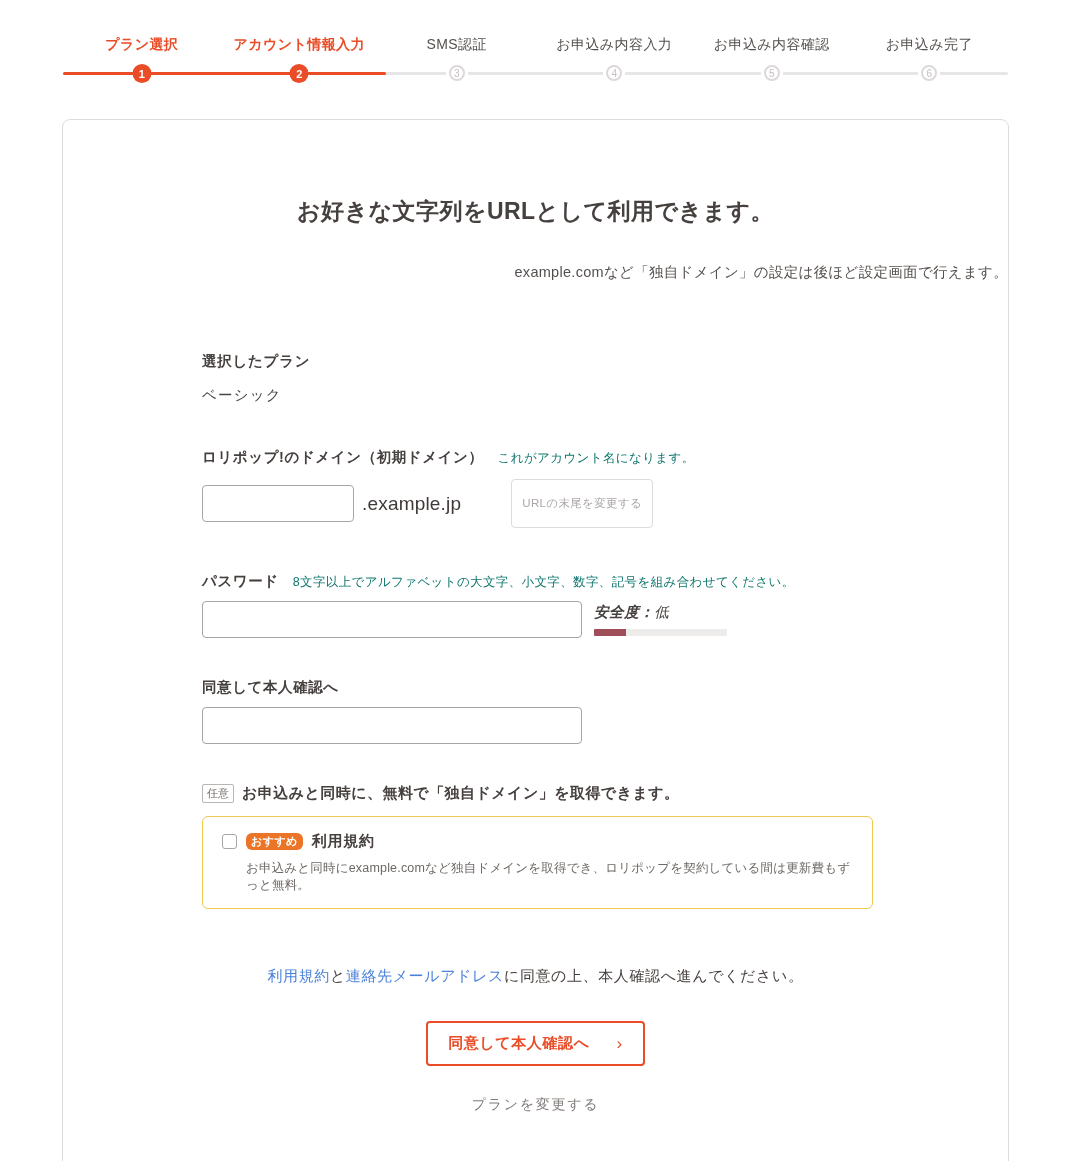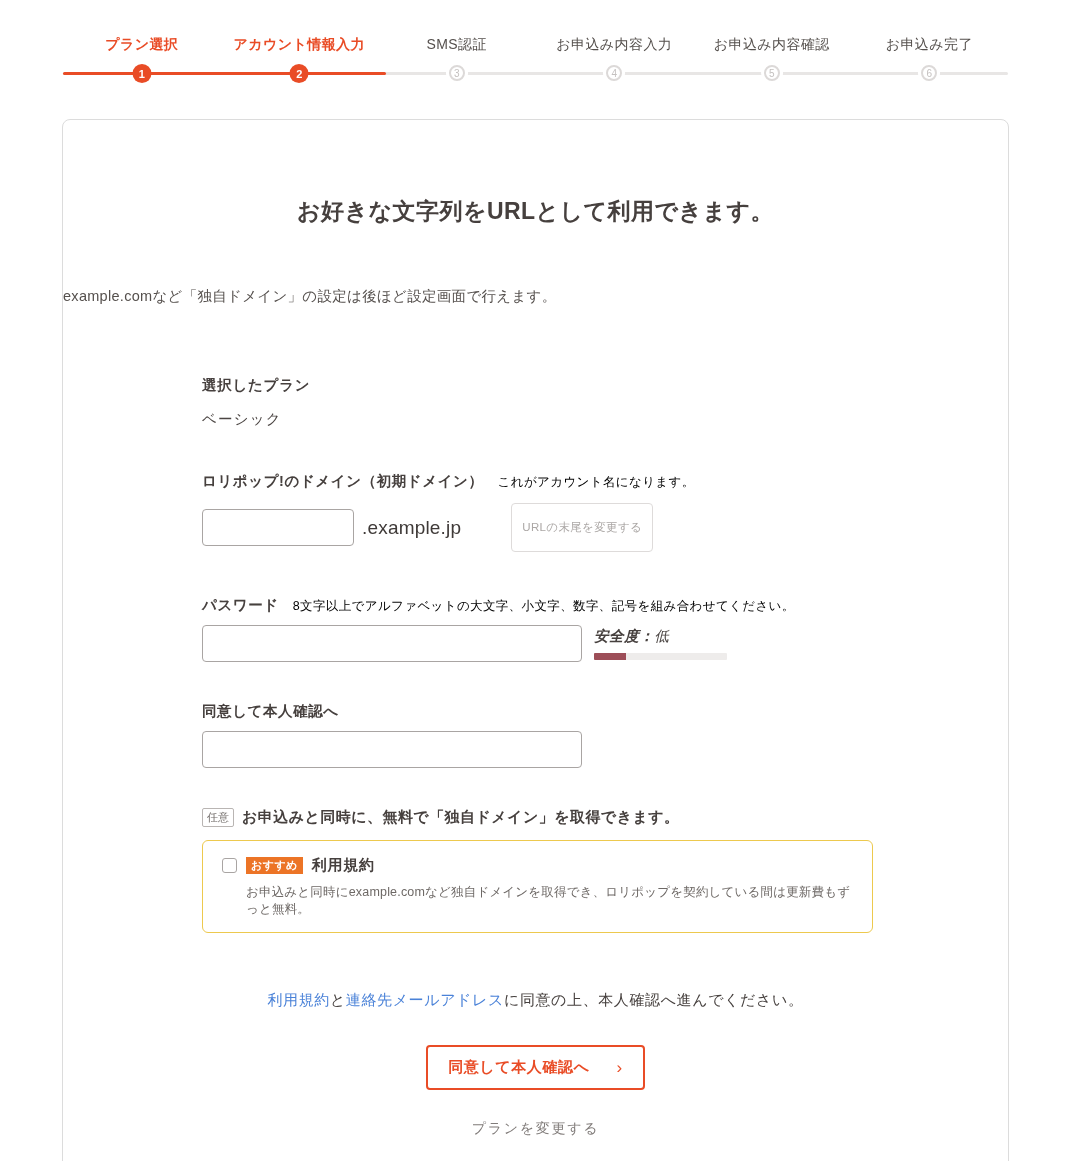--- a/index.html
+++ b/index.html
@@ -45,32 +45,32 @@
   .card {
     width:947px; margin:33px auto 40px;
     background:#fff; border:1px solid #dcdcdc; border-radius:8px;
     padding-top:76px; padding-bottom:78px;
   }
   .title {
     text-align:center; font-size:23px; font-weight:700;
     color:#46403e; letter-spacing:.02em;
   }
   .subtitle {
-    text-align:left; font-size:14.5px; color:#55504d;
-    margin-top:60px; letter-spacing:.02em;
+    text-align:right; font-size:14.5px; color:#55504d;
+    margin-top:36px; letter-spacing:.02em;
   }
 
   .form { margin-left:139px; margin-right:75px; }
 
   .plan-label { margin-top:70px; font-size:14.5px; font-weight:700; letter-spacing:.05em; }
   .plan-value { margin-top:15px; font-size:14.5px; letter-spacing:.08em; color:#4b4543; }
 
   .field-label-row { display:flex; align-items:baseline; gap:14px; }
   .label-bold { font-size:14.5px; font-weight:700; letter-spacing:.04em; }
-  .hint { font-size:12.5px; color:#000000; letter-spacing:.03em; }
+  .hint { font-size:12.5px; color:#0f766e; letter-spacing:.03em; }
 
   .domain-label-row { margin-top:43px; }
   .domain-row { margin-top:12px; display:flex; align-items:center; }
   .text-input {
     height:37px; border:1px solid #a9a5a3; border-radius:4px; background:#fff;
     font-size:15px; padding:0 10px; color:#46403e; outline:none;
   }
   .domain-input { width:152px; }
   .domain-suffix { font-size:19px; color:#3f3a38; margin-left:8px; letter-spacing:.01em; }
   .ghost-button {
@@ -106,21 +106,21 @@
     margin-top:13px; width:671px; border:1.5px solid #edc94e; border-radius:6px;
     padding:15px 16px 14px 19px; background:#fff;
   }
   .offer-top { display:flex; align-items:center; gap:9px; }
   .offer-checkbox {
     appearance:none; -webkit-appearance:none; width:15px; height:15px;
     border:1px solid #a9a5a3; border-radius:3px; background:#fff; cursor:pointer; flex:none;
   }
   .recommend-badge {
     background:#ec7426; color:#fff; font-size:11px; font-weight:700;
-    padding:3px 5px; border-radius:0; line-height:1.05; flex:none; letter-spacing:.04em;
+    padding:3px 5px; border-radius:6px; line-height:1.05; flex:none; letter-spacing:.04em;
   }
   .offer-check-label { font-size:15px; font-weight:700; letter-spacing:.05em; }
   .offer-desc {
     margin-top:9px; margin-left:24px; font-size:12.5px; color:#6e6966; letter-spacing:.015em;
   }
 
   .terms { text-align:center; margin-top:58px; font-size:15px; letter-spacing:.04em; color:#46403e; }
   .terms a { color:#4a82d8; text-decoration:none; cursor:pointer; }
 
   .submit-wrap { text-align:center; margin-top:35px; }

